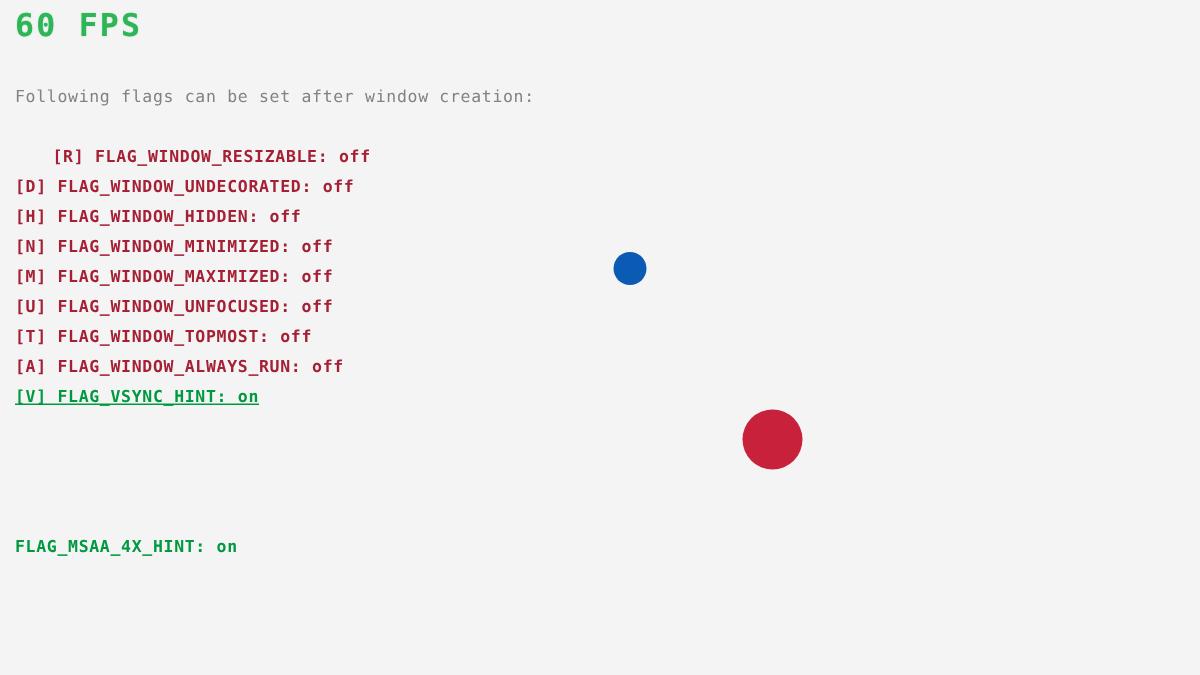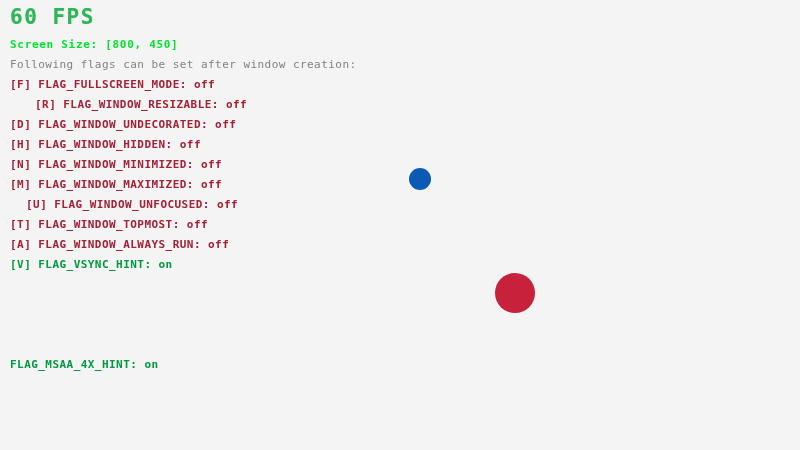--- a/index.html
+++ b/index.html
@@ -86,34 +86,32 @@
     background: #c8213c;
   }
 </style>
 </head>
 <body>
 
 <div id="screen">
 
   <div class="fps-counter">60 FPS</div>
 
-  <div class="line screen-size" style="top:39px;">Screen Size: [800, 450]</div>
 
   <div class="line section-header" style="top:59px;">Following flags can be set after window creation:</div>
 
-  <div class="line flag-off" style="top:79px;">[F] FLAG_FULLSCREEN_MODE: off</div>
   <div class="line flag-off" style="top:99px;margin-left:25px;">[R] FLAG_WINDOW_RESIZABLE: off</div>
   <div class="line flag-off" style="top:119px;text-align:center;">[D] FLAG_WINDOW_UNDECORATED: off</div>
   <div class="line flag-off" style="top:139px;">[H] FLAG_WINDOW_HIDDEN: off</div>
   <div class="line flag-off" style="top:159px;">[N] FLAG_WINDOW_MINIMIZED: off</div>
   <div class="line flag-off" style="top:179px;">[M] FLAG_WINDOW_MAXIMIZED: off</div>
-  <div class="line flag-off" style="top:199px;margin-left:16px;">[U] FLAG_WINDOW_UNFOCUSED: off</div>
+  <div class="line flag-off" style="top:199px;">[U] FLAG_WINDOW_UNFOCUSED: off</div>
   <div class="line flag-off" style="top:219px;">[T] FLAG_WINDOW_TOPMOST: off</div>
   <div class="line flag-off" style="top:239px;">[A] FLAG_WINDOW_ALWAYS_RUN: off</div>
-  <div class="line flag-on" style="top:259px;">[V] FLAG_VSYNC_HINT: on</div>
+  <div class="line flag-on" style="top:259px;text-decoration:underline;">[V] FLAG_VSYNC_HINT: on</div>
 
 
   <div class="line flag-on" style="top:359px;">FLAG_MSAA_4X_HINT: on</div>
 
   <div class="ball ball-small" style="left:409px; top:168px;"></div>
 
   <div class="ball ball-large" style="left:495px; top:273px;"></div>
 
 </div>
 

